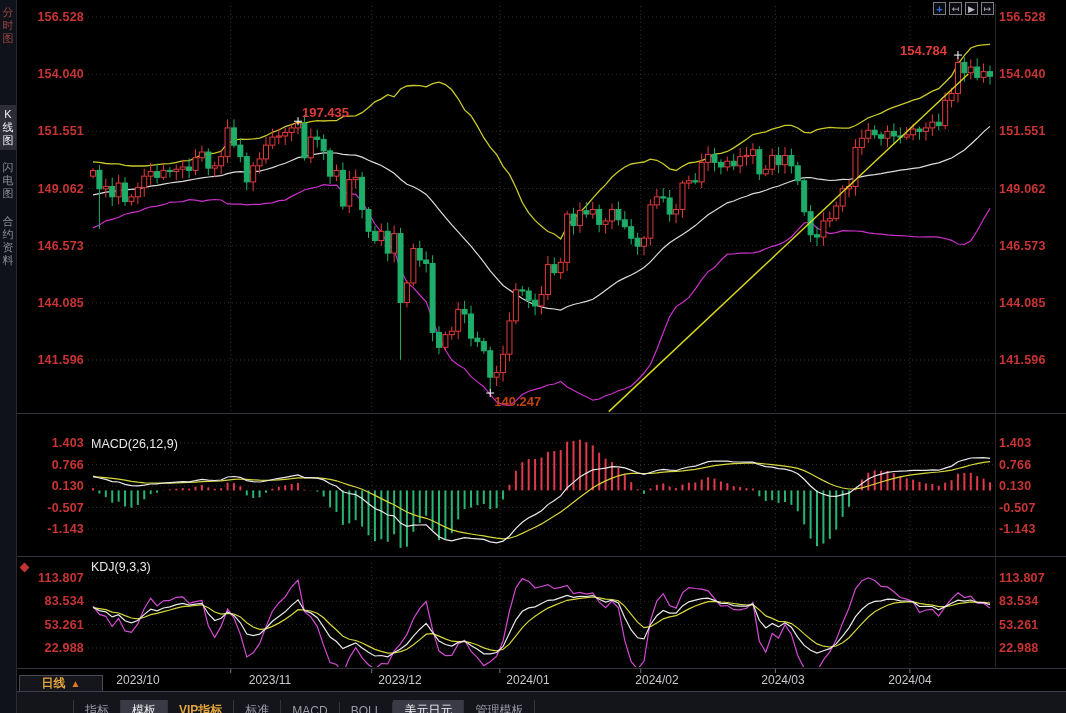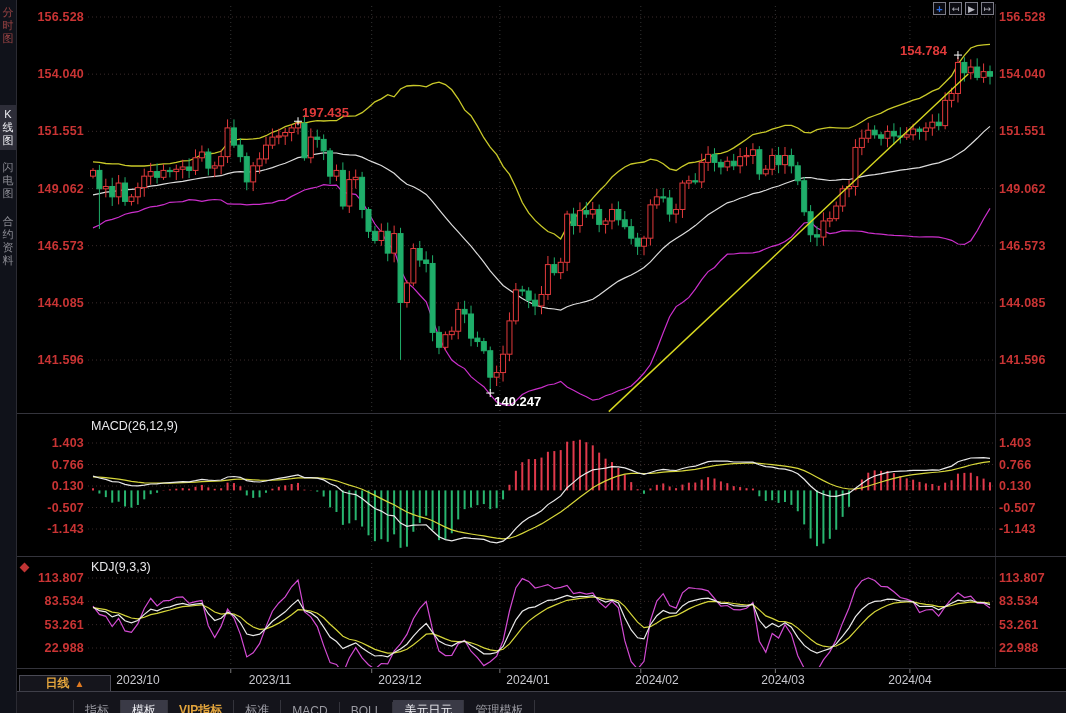--- a/index.html
+++ b/index.html
@@ -27,21 +27,21 @@
   .axlab{position:absolute;font-size:12.5px;font-weight:700;color:#c93434;letter-spacing:.2px;z-index:4;}
   .axlab.l{width:62px;text-align:right;left:22px;}
   .axlab.r{left:999px;}
   .ptitle{position:absolute;color:#e9e9ec;font-size:12.5px;z-index:4;}
   .ann{position:absolute;font-weight:700;font-size:13px;z-index:4;white-space:nowrap;}
   
   .hsep{position:absolute;left:17px;right:0;height:1px;background:#34343c;z-index:3;}
   .vsep{position:absolute;top:4px;height:663px;width:1px;background:#26262c;z-index:1;}
   
   .mlab{position:absolute;top:673px;width:64px;text-align:center;color:#c9c9cf;font-size:12px;z-index:4;}
-  .pbox{position:absolute;left:19px;top:675px;width:92px;height:17px;background:#15151c;border:1px solid #4a4a55;display:flex;align-items:center;justify-content:center;gap:5px;font-size:12px;font-weight:700;color:#e2a43c;cursor:pointer;z-index:6;box-sizing:border-box;}
+  .pbox{position:absolute;left:19px;top:675px;width:84px;height:17px;background:#15151c;border:1px solid #4a4a55;display:flex;align-items:center;justify-content:center;gap:5px;font-size:12px;font-weight:700;color:#e2a43c;cursor:pointer;z-index:6;box-sizing:border-box;}
   .pbox .arrow{color:#e07a20;font-size:10px;}
   
   .toolbar{position:absolute;left:17px;right:0;top:691px;height:38px;background:#14141b;border-top:1px solid #3f3f49;display:flex;align-items:center;padding-left:56px;box-sizing:border-box;z-index:6;}
   .titem{padding:2px 11px;font-size:12px;color:#9c9ca4;border-right:1px solid #34343c;cursor:pointer;white-space:nowrap;}
   .titem:first-child{border-left:1px solid #34343c;}
   .titem.sel{background:#3a3a46;color:#f0f0f4;}
   .titem.vip{color:#e2a43c;font-weight:700;}
   .wm{position:absolute;left:932px;top:654px;font-size:31px;color:#c2c2ca;letter-spacing:1px;z-index:5;}
   .kmark{position:absolute;left:21px;top:564px;width:7px;height:7px;background:#c03434;transform:rotate(45deg);z-index:4;}
 </style>
@@ -581,21 +581,21 @@
     </aside>
 
 
   <div class="winicons" id="winicons">
       <div class="wicon blue">+</div>
       <div class="wicon">↤</div>
       <div class="wicon">▶</div>
       <div class="wicon">↦</div>
     </div>
 
-  <div class="ptitle" style="left:91px;top:419px;">MACD(26,12,9)</div>
+  <div class="ptitle" style="left:91px;top:437px;">MACD(26,12,9)</div>
   <div class="ptitle" style="left:91px;top:560px;">KDJ(9,3,3)</div>
 
   <div class="hsep" style="top:413px;"></div>
   <div class="hsep" style="top:556px;"></div>
   <div class="hsep" style="top:668px;"></div>
   <div class="vsep" style="left:995px;"></div>
 
   <div class="kmark"></div>
 
   <div class="pbox">
@@ -649,14 +649,14 @@
     <div class="axlab r" style="top:641px;">22.988</div>
     <div class="mlab" style="left:106px;">2023/10</div>
     <div class="mlab" style="left:238px;">2023/11</div>
     <div class="mlab" style="left:368px;">2023/12</div>
     <div class="mlab" style="left:496px;">2024/01</div>
     <div class="mlab" style="left:625px;">2024/02</div>
     <div class="mlab" style="left:751px;">2024/03</div>
     <div class="mlab" style="left:878px;">2024/04</div>
     <div class="ann" style="color:#e03a3a;left:302.02857142857147px;top:105.250125px;">197.435</div>
     <div class="ann" style="color:#e03a3a;left:899.9642857142858px;top:43.06491199999999px;">154.784</div>
-    <div class="ann" style="color:#ffffff;left:494.2428571428572px;top:394.0234129999995px;">140.247</div>
+    <div class="ann" style="color:#c2410c;left:494.2428571428572px;top:394.0234129999995px;">140.247</div>
   </div>
 
 </body></html>

